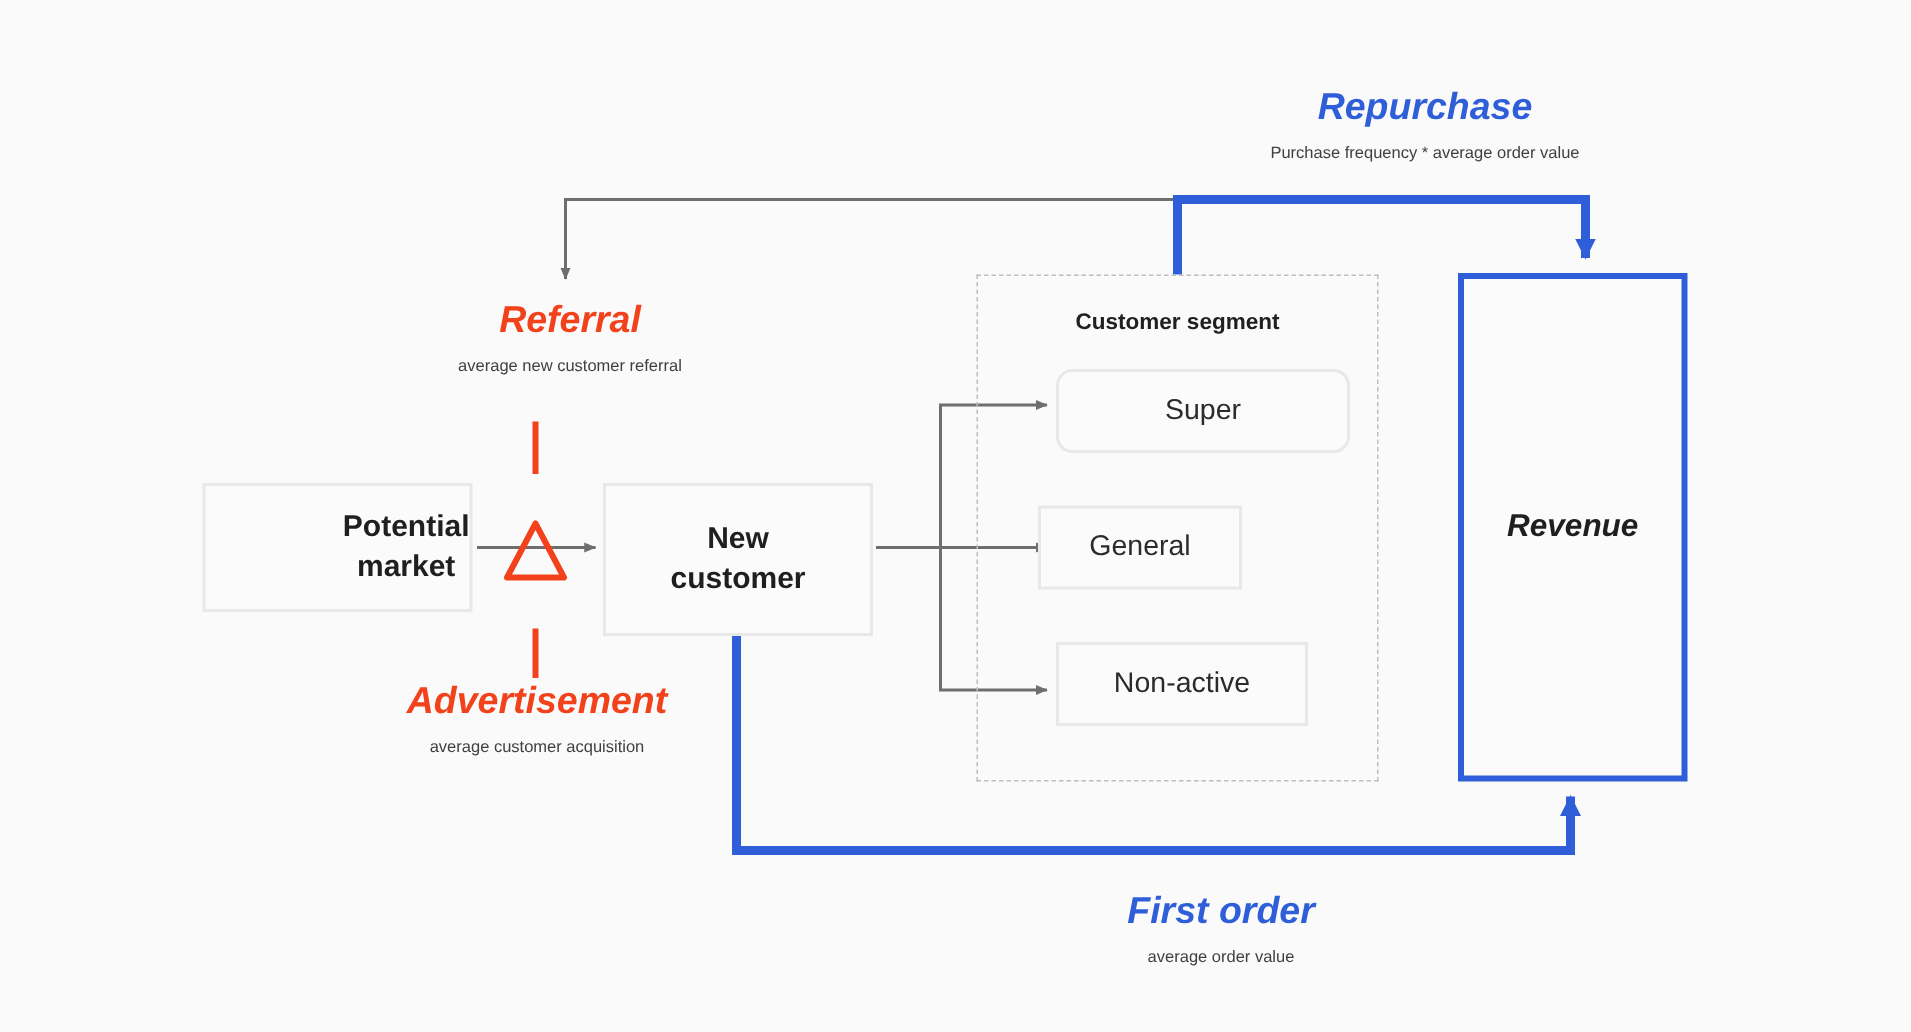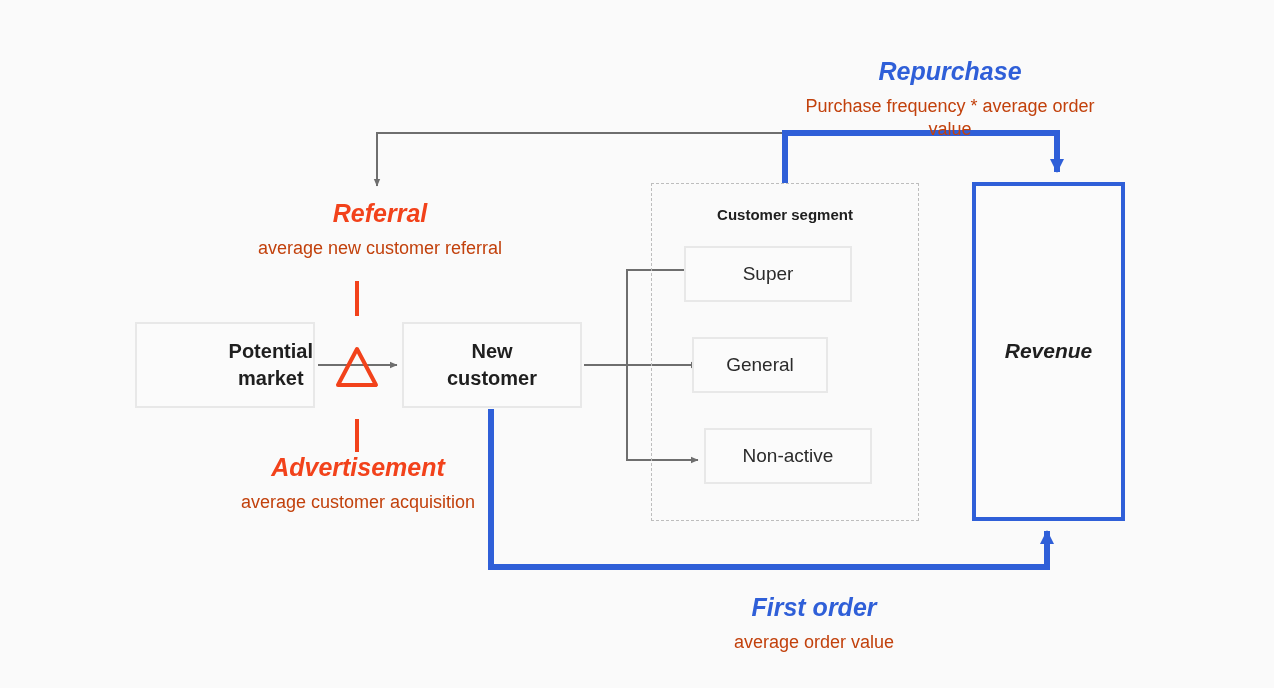--- a/index.html
+++ b/index.html
@@ -44,24 +44,24 @@
   }
   .node-plain {
     font-weight: normal;
     font-size: 19px;
     color: #2b2b2b;
   }
   #potential-market {
     left: 135px; top: 322px; width: 180px; height: 86px; justify-content: flex-end;
   }
   #new-customer {
-    left: 402px; top: 322px; width: 180px; height: 86px;
+    left: 402px; top: 322px; width: 180px; height: 102px;
   }
   #seg-super {
-    left: 684px; top: 246px; width: 168px; height: 56px;
+    left: 704px; top: 246px; width: 196px; height: 56px; border-radius: 11px;
   }
   #seg-general {
     left: 692px; top: 337px; width: 136px; height: 56px;
   }
   #seg-nonactive {
     left: 704px; top: 428px; width: 168px; height: 56px;
   }
   #revenue-box {
     position: absolute;
     left: 972px; top: 182px; width: 153px; height: 339px;
@@ -91,22 +91,22 @@
     position: absolute;
     text-align: center;
   }
   .annot-title {
     font-size: 25px;
     font-weight: bold;
     font-style: italic;
     line-height: 1.2;
   }
   .annot-sub {
-    font-size: 18px;
-    color: #c2410c;
+    font-size: 11px;
+    color: #404040;
     line-height: 1.3;
     margin-top: 9px;
   }
   .blue-title { color: #2f5fd8; }
   .red-title { color: #f2421b; }
 
   #annot-repurchase { left: 800px; top: 56px; width: 300px; }
   #annot-referral   { left: 230px; top: 198px; width: 300px; }
   #annot-advert     { left: 208px; top: 452px; width: 300px; }
   #annot-firstorder { left: 664px; top: 592px; width: 300px; }

